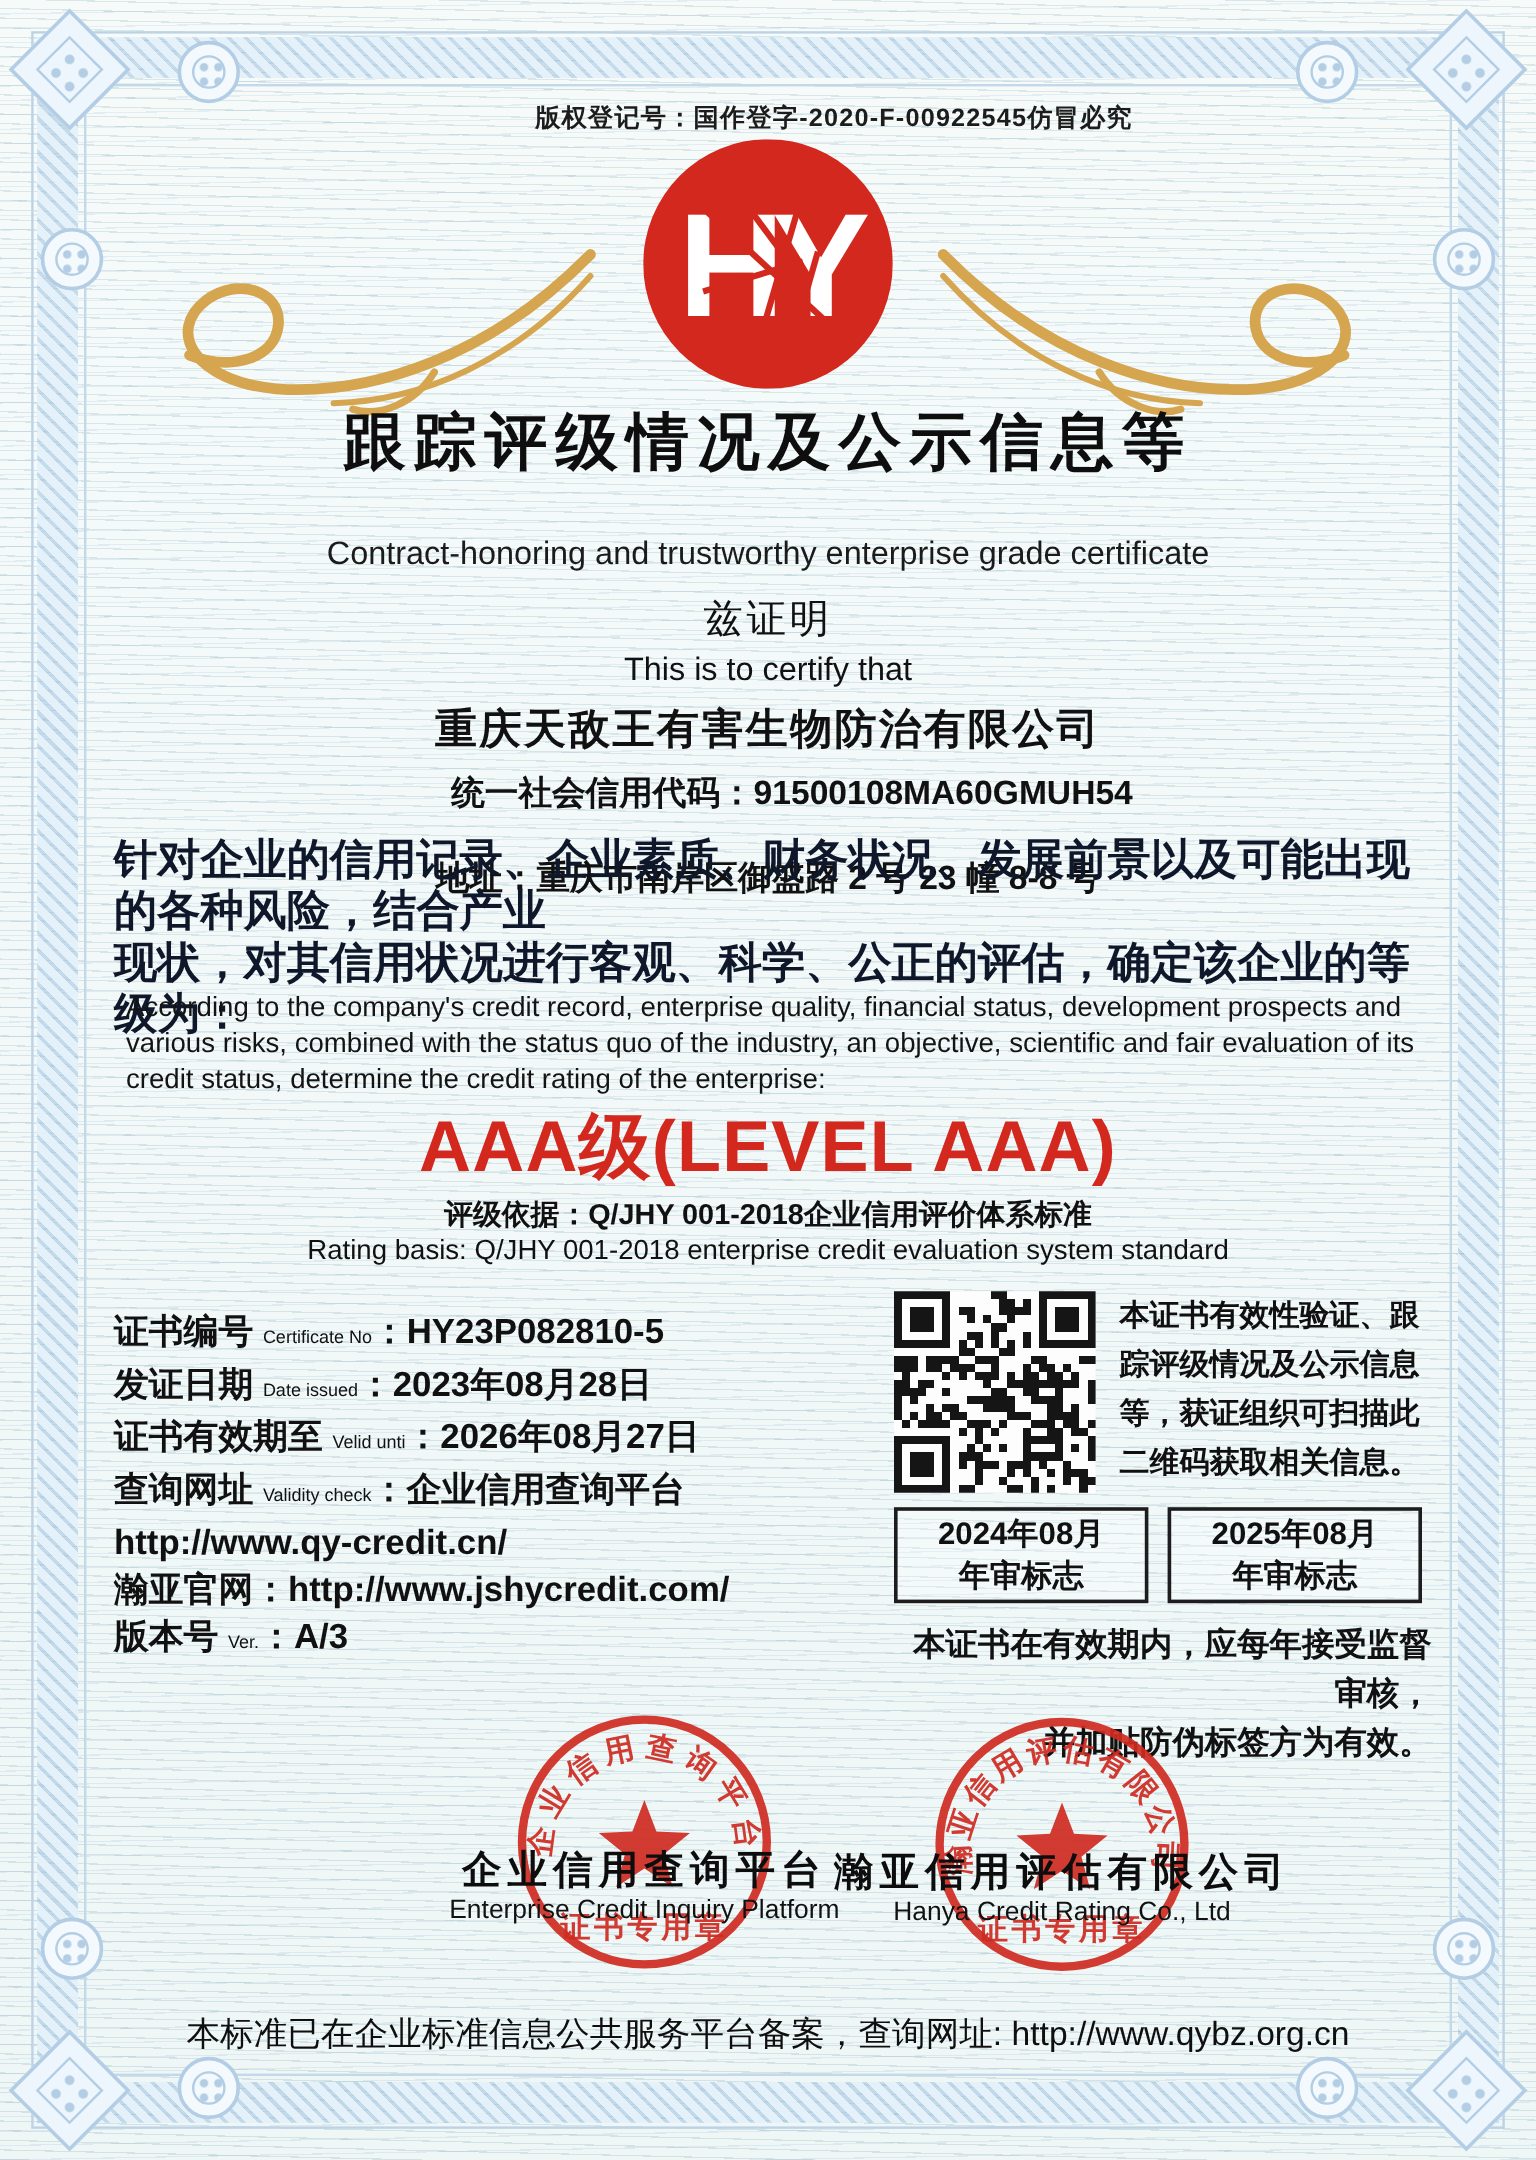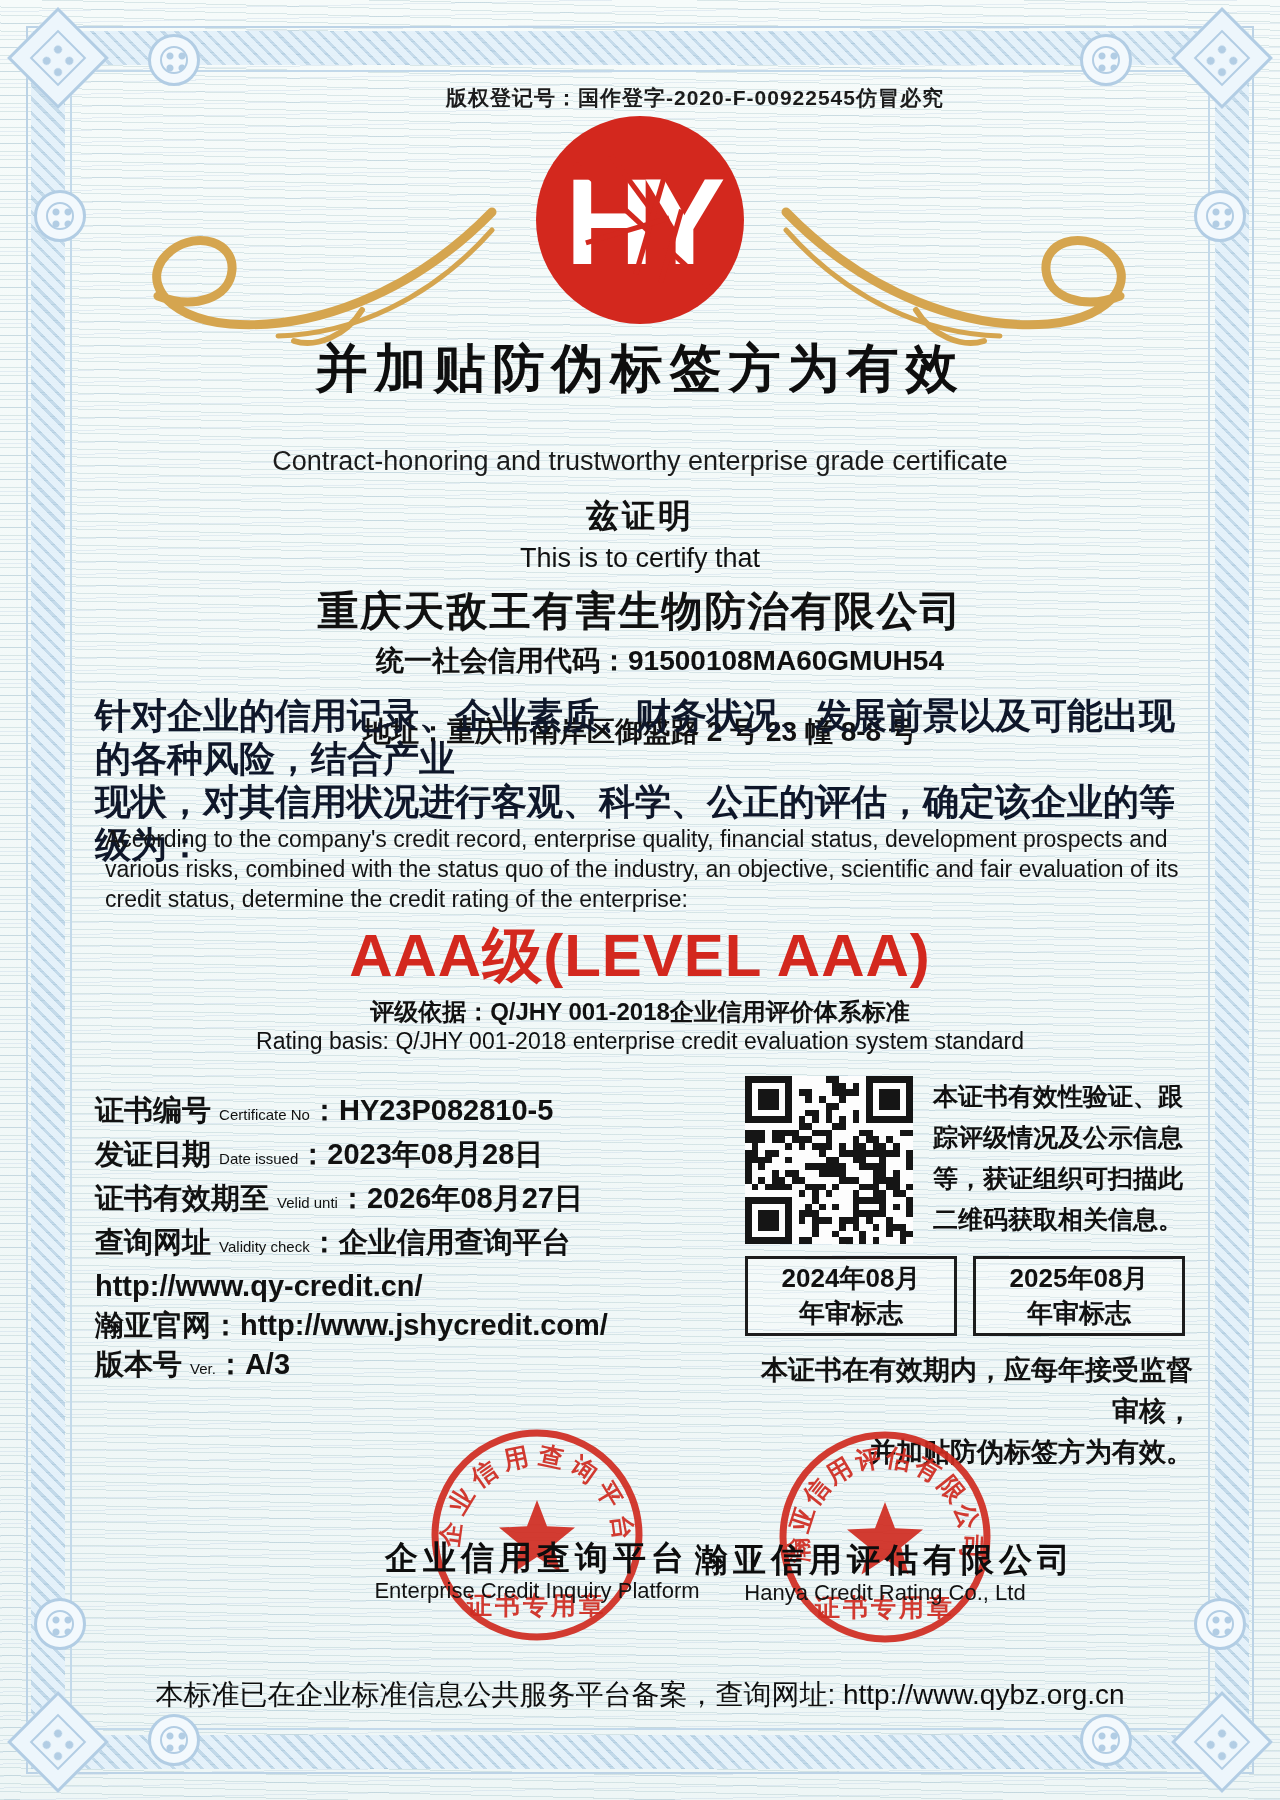--- a/index.html
+++ b/index.html
@@ -29,23 +29,23 @@
 
   
   .copyright{position:absolute;top:84px;left:0;right:0;text-align:center;transform:translateX(55px);
     font-size:21px;font-weight:600;color:#1c1c1c;letter-spacing:1px;}
   .flourish{position:absolute;top:178px;width:400px;height:170px;}
   .flo-l{left:100px}.flo-r{left:778px;transform:scaleX(-1);}
   .logo{position:absolute;left:50%;top:116px;transform:translateX(-50%);width:208px;height:208px;}
   .title-cn{position:absolute;top:334px;left:0;right:0;text-align:center;font-size:52px;font-weight:800;
     color:#0e0e0e;letter-spacing:7px;}
   .title-en{position:absolute;top:446px;left:0;right:0;text-align:center;font-size:27px;font-weight:500;color:#1b1b1b;}
-  .certify-cn{position:absolute;top:494px;left:0;right:0;text-align:center;font-size:33px;font-weight:700;letter-spacing:3px;}
+  .certify-cn{position:absolute;top:494px;left:0;right:0;text-align:center;font-size:33px;font-weight:400;letter-spacing:3px;}
   .certify-en{position:absolute;top:543px;left:0;right:0;text-align:center;font-size:27px;font-weight:500;}
-  .company{position:absolute;top:584px;left:0;right:0;text-align:center;font-size:41px;font-weight:900;letter-spacing:2px;}
+  .company{position:absolute;top:584px;left:0;right:0;text-align:center;font-size:35px;font-weight:900;letter-spacing:2px;}
   .code-line{position:absolute;top:642px;left:0;right:0;text-align:center;font-size:28px;font-weight:700;padding-left:40px;}
   .addr-line{position:absolute;top:680px;left:0;right:0;text-align:center;font-size:28px;font-weight:700;margin-top:33px;}
 
   
   .para-cn{position:absolute;top:694px;left:95px;right:88px;font-size:36px;font-weight:700;line-height:43px;color:#0f172a;}
   .para-en{position:absolute;top:824px;left:95px;right:88px;font-size:23px;font-weight:400;line-height:30px;color:#141414;margin-left:10px;}
   .level{position:absolute;top:916px;left:0;right:0;text-align:center;font-size:60px;font-weight:900;
     color:#d3281e;letter-spacing:1px;}
   .basis-cn{position:absolute;top:996px;left:0;right:0;text-align:center;font-size:24px;font-weight:600;}
   .basis-en{position:absolute;top:1028px;left:0;right:0;text-align:center;font-size:23px;font-weight:500;}
@@ -118,21 +118,21 @@
     <g stroke="#d3281e" stroke-width="5">
       <line x1="38" y1="46" x2="166" y2="164"></line>
       <line x1="72" y1="38" x2="112" y2="92"></line>
       <line x1="124" y1="56" x2="96" y2="152"></line>
       <line x1="48" y1="122" x2="128" y2="98"></line>
       <line x1="140" y1="90" x2="120" y2="160"></line>
     </g>
   </svg>
 </div>
 
-<div class="title-cn">并加贴防伪标签方为有效</div>
+<div class="title-cn">跟踪评级情况及公示信息等</div>
 <div class="title-en">Contract-honoring and trustworthy enterprise grade certificate</div>
 <div class="certify-cn">兹证明</div>
 <div class="certify-en">This is to certify that</div>
 <div class="company">重庆天敌王有害生物防治有限公司</div>
 <div class="code-line">统一社会信用代码：91500108MA60GMUH54</div>
 <div class="addr-line">地址：重庆市南岸区御盛路 2 号 23 幢 8-8 号</div>
 
 <div class="para-cn">
   <div>针对企业的信用记录、企业素质、财务状况、发展前景以及可能出现的各种风险，结合产业</div>
   <div>现状，对其信用状况进行客观、科学、公正的评估，确定该企业的等级为：</div>

